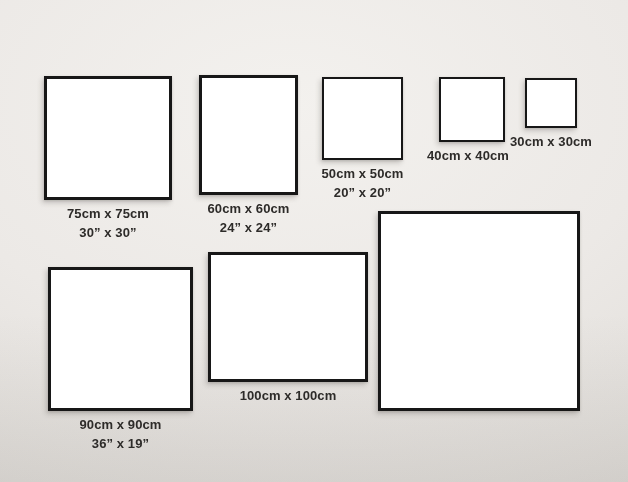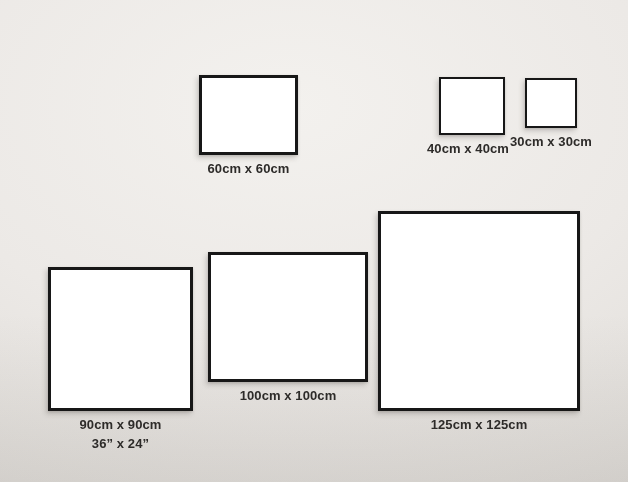--- a/index.html
+++ b/index.html
@@ -37,71 +37,85 @@
     white-space: nowrap;
     color: #2d2b29;
     font-size: 13px;
     font-weight: 600;
     line-height: 19px;
     letter-spacing: 0.1px;
   }
 
   
   .frame-75  { left: 44px;  top: 76px;  width: 128px; height: 124px; }
-  .frame-60  { left: 199px; top: 75px;  width: 99px;  height: 80px; }
+  .frame-60  { left: 199px; top: 75px;  width: 99px;  height: 120px; }
   .frame-50  { left: 322px; top: 77px;  width: 81px;  height: 83px;  }
-  .frame-40  { left: 431px; top: 77px;  width: 66px;  height: 58px; padding-left: 8px;  }
+  .frame-40  { left: 431px; top: 77px;  width: 66px;  height: 65px; padding-left: 8px;  }
   .frame-30  { left: 525px; top: 78px;  width: 52px;  height: 50px;  }
   .frame-90  { left: 48px;  top: 267px; width: 145px; height: 144px; text-decoration: underline; }
   .frame-100 { left: 208px; top: 252px; width: 160px; height: 130px; }
   .frame-125 { left: 378px; top: 211px; width: 202px; height: 200px; }
 </style>
 </head>
 <body>
 
 <div class="wall">
 
+  <div class="frame frame-75">
+    <div class="square"></div>
+    <div class="label">
+      <div>75cm x 75cm</div>
+      <div>30” x 30”</div>
+    </div>
+  </div>
 
   <div class="frame frame-60">
     <div class="square"></div>
     <div class="label">
       <div>60cm x 60cm</div>
+      <div>24” x 24”</div>
     </div>
   </div>
 
+  <div class="frame frame-50 thin">
+    <div class="square"></div>
+    <div class="label">
+      <div>50cm x 50cm</div>
+      <div>20” x 20”</div>
+    </div>
+  </div>
 
   <div class="frame frame-40 thin">
     <div class="square"></div>
     <div class="label">
       <div>40cm x 40cm</div>
     </div>
   </div>
 
   <div class="frame frame-30 thin">
     <div class="square"></div>
     <div class="label">
       <div>30cm x 30cm</div>
     </div>
   </div>
 
   <div class="frame frame-90">
     <div class="square"></div>
     <div class="label">
       <div>90cm x 90cm</div>
-      <div>36” x 24”</div>
+      <div>36” x 19”</div>
     </div>
   </div>
 
   <div class="frame frame-100">
     <div class="square"></div>
     <div class="label">
       <div>100cm x 100cm</div>
     </div>
   </div>
 
   <div class="frame frame-125">
     <div class="square"></div>
     <div class="label">
-      <div>125cm x 125cm</div>
     </div>
   </div>
 
 </div>
 
 </body></html>

